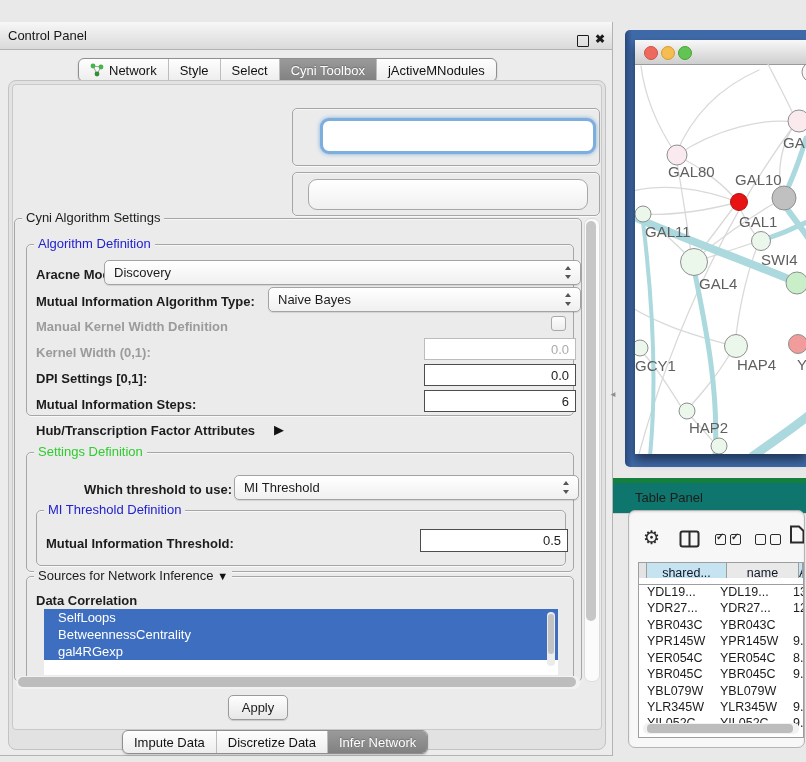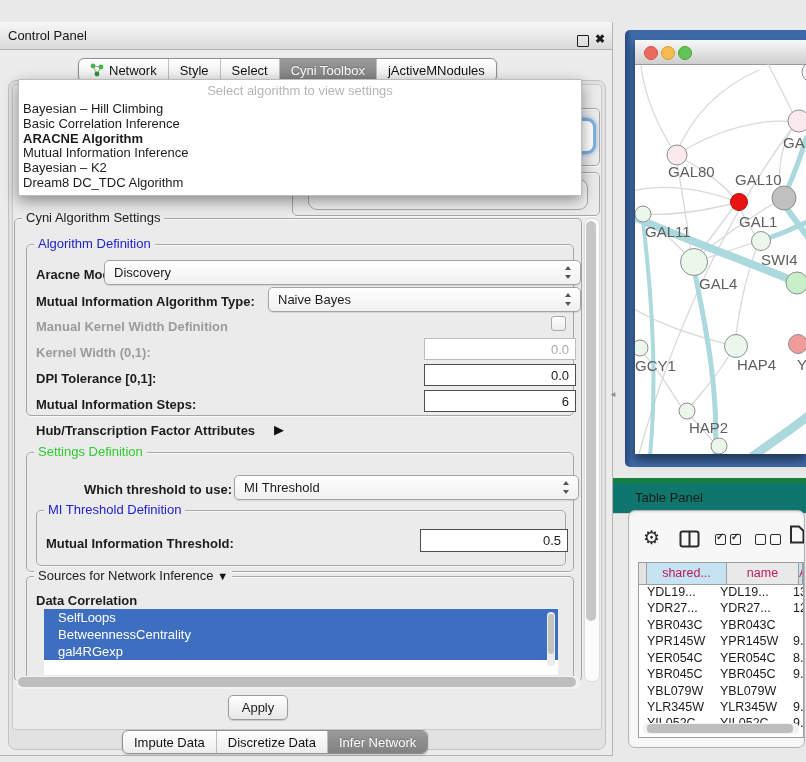--- a/index.html
+++ b/index.html
@@ -109,21 +109,21 @@
       border:1px solid #b5b5b5;border-radius:7px;overflow:hidden;box-shadow:inset 0 1px 2px rgba(0,0,0,.12);}
   .gear{position:absolute;left:14px;top:17px;font-size:19px;color:#2b2b2b;line-height:19px;}
   .spliticon{position:absolute;left:50px;top:19px;}
   .cbpair{position:absolute;display:flex;gap:4px;}
   .cb{width:9px;height:9px;border:1.5px solid #2b2b2b;border-radius:2px;position:relative;background:#f7f7f7;}
   .cb.ck::after{content:"✓";position:absolute;left:0px;top:-4px;font-size:10px;font-weight:bold;color:#2b2b2b;}
   .docicon{position:absolute;left:160px;top:14px;}
   .tablearea{position:absolute;left:9px;top:51px;width:164px;height:174px;background:#fff;
       border:1px solid #9e9e9e;overflow:hidden;}
   .thead{position:absolute;left:0;top:0;width:100%;height:21px;display:flex;border-bottom:1px solid #9e9e9e;}
-  .thead .hc{height:21px;line-height:21px;text-align:center;font-size:12.5px;color:#be185d;
+  .thead .hc{height:15px;line-height:21px;text-align:center;font-size:12.5px;color:#0f172a;
       border-right:1px solid #9e9e9e;overflow:hidden;white-space:nowrap;}
   .hc.gut{width:7px;background:#e3e3e3;}
   .hc.blue{background:var(--table-header-blue,#c6e3f2);}
   .hc.gray{background:#e9e9e9;}
   .trow{position:absolute;left:0;width:100%;height:16.5px;font-size:12.5px;line-height:16.5px;}
   .trow span{position:absolute;white-space:nowrap;}
   .trow .c0{left:8px;} .trow .c1{left:81px;} .trow .c2{left:154px;}
   .table-hsb{position:absolute;left:4px;top:160px;width:156px;height:11px;background:#f2f2f2;border-radius:5px;}
   .table-hsb .th{position:absolute;left:4px;top:1px;width:146px;height:9px;background:#bdbdbd;border-radius:4px;}
 
@@ -195,21 +195,21 @@
       <span>Naive Bayes</span>
       <span class="arr-up"></span>
         <span class="arr-dn"></span>
     </div>
     <span class="lbl dis" style="left:36px;top:297px;">Manual Kernel Width Definition</span>
     <div class="checkbox" style="left:551px;top:294px;"></div>
     <span class="lbl dis" style="left:36px;top:323px;">Kernel Width (0,1):</span>
     <div class="tfield dis" style="left:424px;top:316px;width:144px;height:20px;">
         <span>0.0</span>
       </div>
-    <span class="lbl" style="left:36px;top:349px;">DPI Tolerance [0,1]:</span>
+    <span class="lbl" style="left:36px;top:349px;">DPI Settings [0,1]:</span>
     <div class="tfield" style="left:424px;top:342px;width:144px;height:20px;">
         <span>0.0</span>
       </div>
     <span class="lbl" style="left:36px;top:375px;">Mutual Information Steps:</span>
     <div class="tfield" style="left:424px;top:368px;width:144px;height:20px;">
         <span>6</span>
       </div>
 
     <span class="lbl" style="left:36px;top:401px;">Hub/Transcription Factor Attributes</span>
     <span class="tri" style="position:absolute;left:274px;top:400px;font-size:13px;">▶</span>
@@ -261,29 +261,20 @@
         </div>
       <div class="s">
           <span>Discretize Data</span>
         </div>
       <div class="s sel">
           <span>Infer Network</span>
         </div>
     </div>
   </div>
 
-  <div class="popup">
-    <div class="ph">Select algorithm to view settings</div>
-    <div class="item">Bayesian – Hill Climbing</div>
-    <div class="item">Basic Correlation Inference</div>
-    <div class="item bold">ARACNE Algorithm</div>
-    <div class="item">Mutual Information Inference</div>
-    <div class="item">Bayesian – K2</div>
-    <div class="item">Dream8 DC_TDC Algorithm</div>
-  </div>
 
   <div class="netframe"></div>
   <div class="netwin">
     <div class="nettitle">
       <span class="tl red"></span>
       <span class="tl yellow"></span>
       <span class="tl green"></span>
     </div>
     <svg id="netsvg" width="171" height="390" viewBox="0 0 171 390">
         <path d="M 42,91 C 82,64 130,54 160,58" class="edge-gray" stroke-width="1.3"></path>

